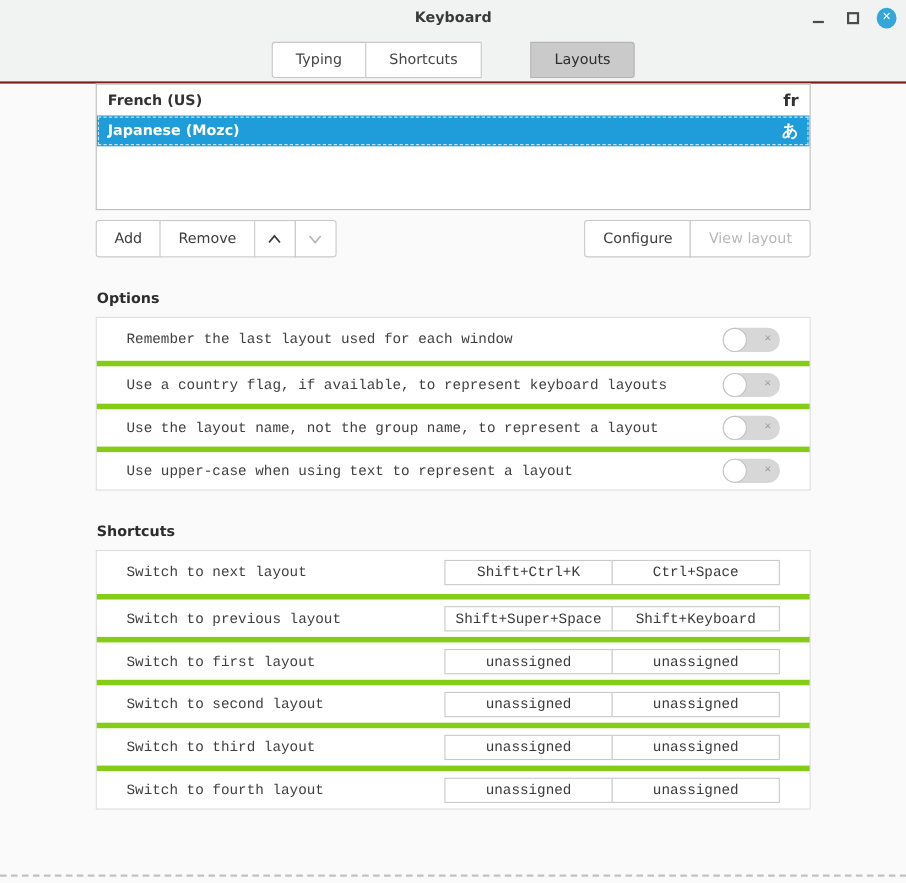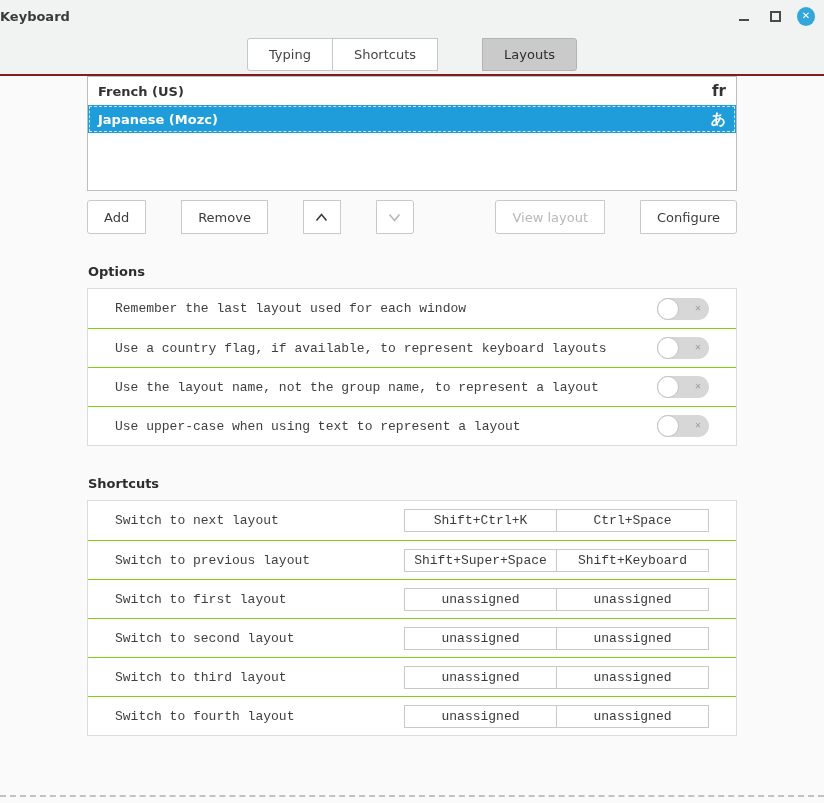--- a/index.html
+++ b/index.html
@@ -8,21 +8,21 @@
     width: 824px; height: 803px;
     font-family: "DejaVu Sans", "Liberation Sans", sans-serif;
     background: #fafafa;
     -webkit-font-smoothing: antialiased;
   }
   .window { position: relative; width: 824px; height: 803px; background: #fafafa; overflow: hidden; }
 
   
   .titlebar {
     height: 32px; background: #f1f2f2;
-    display: flex; align-items: center; 
+    display: flex; align-items: center; justify-content: center;
     position: relative;
   }
   .title { font-size: 13px; font-weight: bold; color: #3a3a3a; }
   .controls { position: absolute; right: 9px; top: 0; height: 100%; display: flex; align-items: center; gap: 13px; }
   .ctrl { display: inline-flex; align-items: center; justify-content: center; width: 18px; height: 18px; cursor: default; }
   .min-glyph { display: inline-block; width: 10px; height: 0; border-bottom: 2px solid #4a4a4a; margin-top: 8px; }
   .max-glyph { display: inline-block; width: 11px; height: 11px; border: 2px solid #4a4a4a; }
   .close-circle {
     width: 19px; height: 19px; border-radius: 50%;
     background: #33a7db;
@@ -57,37 +57,37 @@
     padding: 0 10px; font-size: 13px; font-weight: bold; color: #333333; cursor: default; gap: 20px;
   }
   .layout-row .ind { font-size: 15px; line-height: 1; }
   .layout-row.selected {
     background: #1f9cda; color: #ffffff;
     outline: 1px dashed rgba(255,255,255,0.75); outline-offset: -2px;
   }
 
   
   .list-actions { margin-top: 9px; display: flex; justify-content: space-between; }
-  .btn-group { display: flex; gap: 36px; }
+  .btn-group { display: flex; }
   .btn {
     height: 34px; background: #ffffff; border: 1px solid #c9c9c9;
     font-size: 13px; color: #3c3c3c; padding: 0 16px; margin-left: -1px;
     font-family: inherit; display: inline-flex; align-items: center; justify-content: center;
     cursor: default;
   }
   .btn-group .btn:first-child { border-radius: 3px 0 0 3px; margin-left: 0; }
   .btn-group .btn:last-child  { border-radius: 0 3px 3px 0; }
   .btn.arrow { width: 38px; padding: 0; }
   .btn.disabled { color: #b8b8b8; }
 
   
   .box { border: 1px solid #dcdcdc; background: #ffffff; font-family: Liberation Mono, monospace; }
   .row {
     height: 39px; display: flex; align-items: center; justify-content: space-between;
-    padding: 0 27px; border-top: 1px solid #84cc16; font-size: 13px; color: #3f3f3f;
+    padding: 0 27px; border-top: 5px solid #84cc16; font-size: 13px; color: #3f3f3f;
   }
   .box > .row:first-child, .box > .row:nth-of-type(1) { border-top: none; }
 
   
   .toggle {
     position: relative; width: 52px; height: 22px; flex: 0 0 auto;
     border-radius: 11px; background: #d7d7d7; cursor: default;
   }
   .toggle .knob {
     position: absolute; left: 0; top: 0; width: 22px; height: 22px;
@@ -162,22 +162,22 @@
             <polyline points="1.5,7.5 6.5,1.5 11.5,7.5" fill="none" stroke="#3c3c3c" stroke-width="1.6"></polyline>
           </svg>
         </button>
         <button class="btn arrow disabled">
           <svg width="13" height="9" viewBox="0 0 13 9">
             <polyline points="1.5,1.5 6.5,7.5 11.5,1.5" fill="none" stroke="#b8b8b8" stroke-width="1.6"></polyline>
           </svg>
         </button>
       </div>
       <div class="btn-group">
+        <button class="btn">Configure</button>
         <button class="btn disabled">View layout</button>
-        <button class="btn">Configure</button>
       </div>
     </div>
 
     <h3 class="sec-head later">Options</h3>
     <div class="box">
 
         <div class="row">
           <span>Remember the last layout used for each window</span>
           <span class="toggle">
             <span class="knob"></span>

